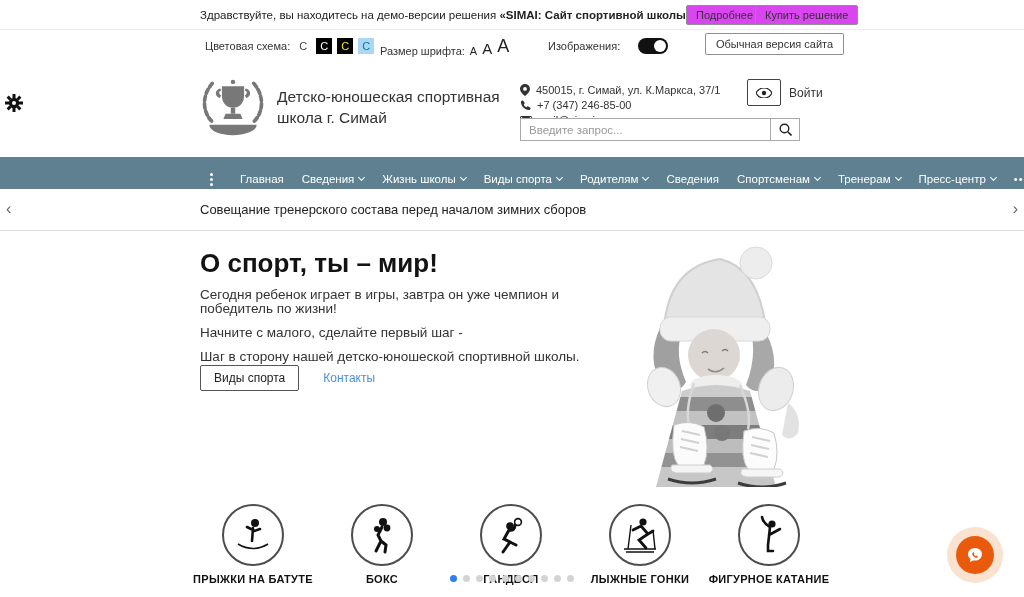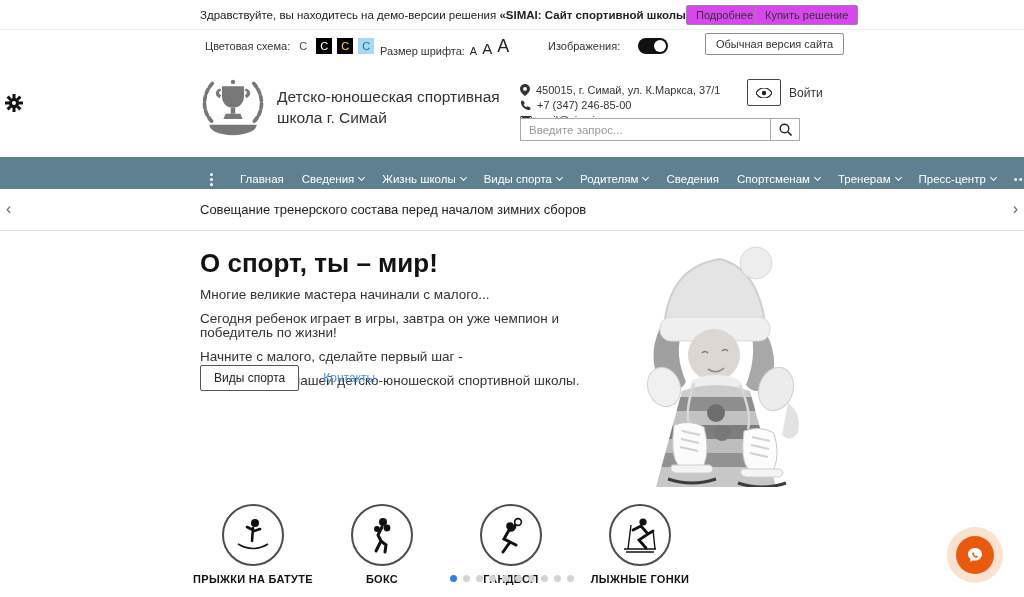--- a/index.html
+++ b/index.html
@@ -255,21 +255,20 @@
   </div>
 
   <div class="ticker">
     <span class="ticker-arrow arrow-left">‹</span>
     <a class="ticker-text">Совещание тренерского состава перед началом зимних сборов</a>
     <span class="ticker-arrow arrow-right">›</span>
   </div>
 
   <h1 class="hero-title">О спорт, ты – мир!</h1>
   <div class="hero-lines">
-    <p>Многие великие мастера начинали с малого...</p>
     <p>Сегодня ребенок играет в игры, завтра он уже чемпион и победитель по жизни!</p>
     <p>Начните с малого, сделайте первый шаг -</p>
     <p>Шаг в сторону нашей детско-юношеской спортивной школы.</p>
   </div>
   <div class="hero-actions">
     <button class="btn-sports">Виды спорта</button>
     <a class="link-contacts">Контакты</a>
   </div>
 
   <div class="hero-img">
@@ -363,20 +362,29 @@
     <div class="sport-circle">
       <svg width="40" height="40" viewBox="0 0 40 40">
         <circle cx="23" cy="7" r="3.6" fill="#111"></circle>
         <path d="M21,11 L28,19 L19,25 L26,33 M21,11 L13,15 M28,19 L33,16" stroke="#111" stroke-width="2.8" fill="none" stroke-linecap="round"></path>
         <path d="M11,10 L8,34 M33,15 L35,34" stroke="#111" stroke-width="1.4"></path>
         <path d="M4,34 H36 M6,37 H34" stroke="#111" stroke-width="1.6"></path>
       </svg>
     </div>
     <div class="sport-label">ЛЫЖНЫЕ ГОНКИ</div>
   </div>
+  <div class="sport" style="left:702px">
+    <div class="sport-circle">
+      <svg width="40" height="40" viewBox="0 0 40 40">
+        <circle cx="23" cy="9" r="3.6" fill="#111"></circle>
+        <path d="M21,12 Q14,8 13,2 M21,12 Q20,22 19,30 M20,20 L31,14 M19,30 L19,36 L24,36" stroke="#111" stroke-width="2.6" fill="none" stroke-linecap="round"></path>
+      </svg>
+    </div>
+    <div class="sport-label">ФИГУРНОЕ КАТАНИЕ</div>
+  </div>
 
   <div class="dots">
     <span class="dot active"></span>
     <span class="dot"></span>
     <span class="dot"></span>
     <span class="dot"></span>
     <span class="dot"></span>
     <span class="dot"></span>
     <span class="dot"></span>
     <span class="dot"></span>

